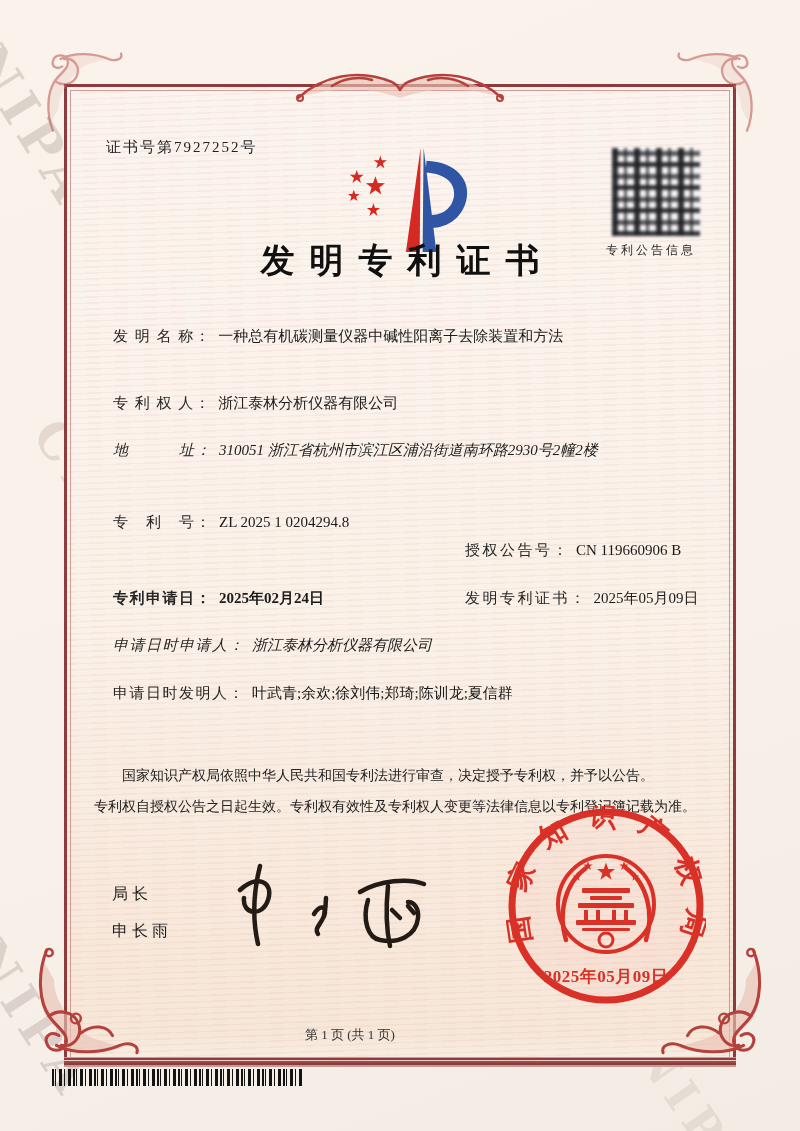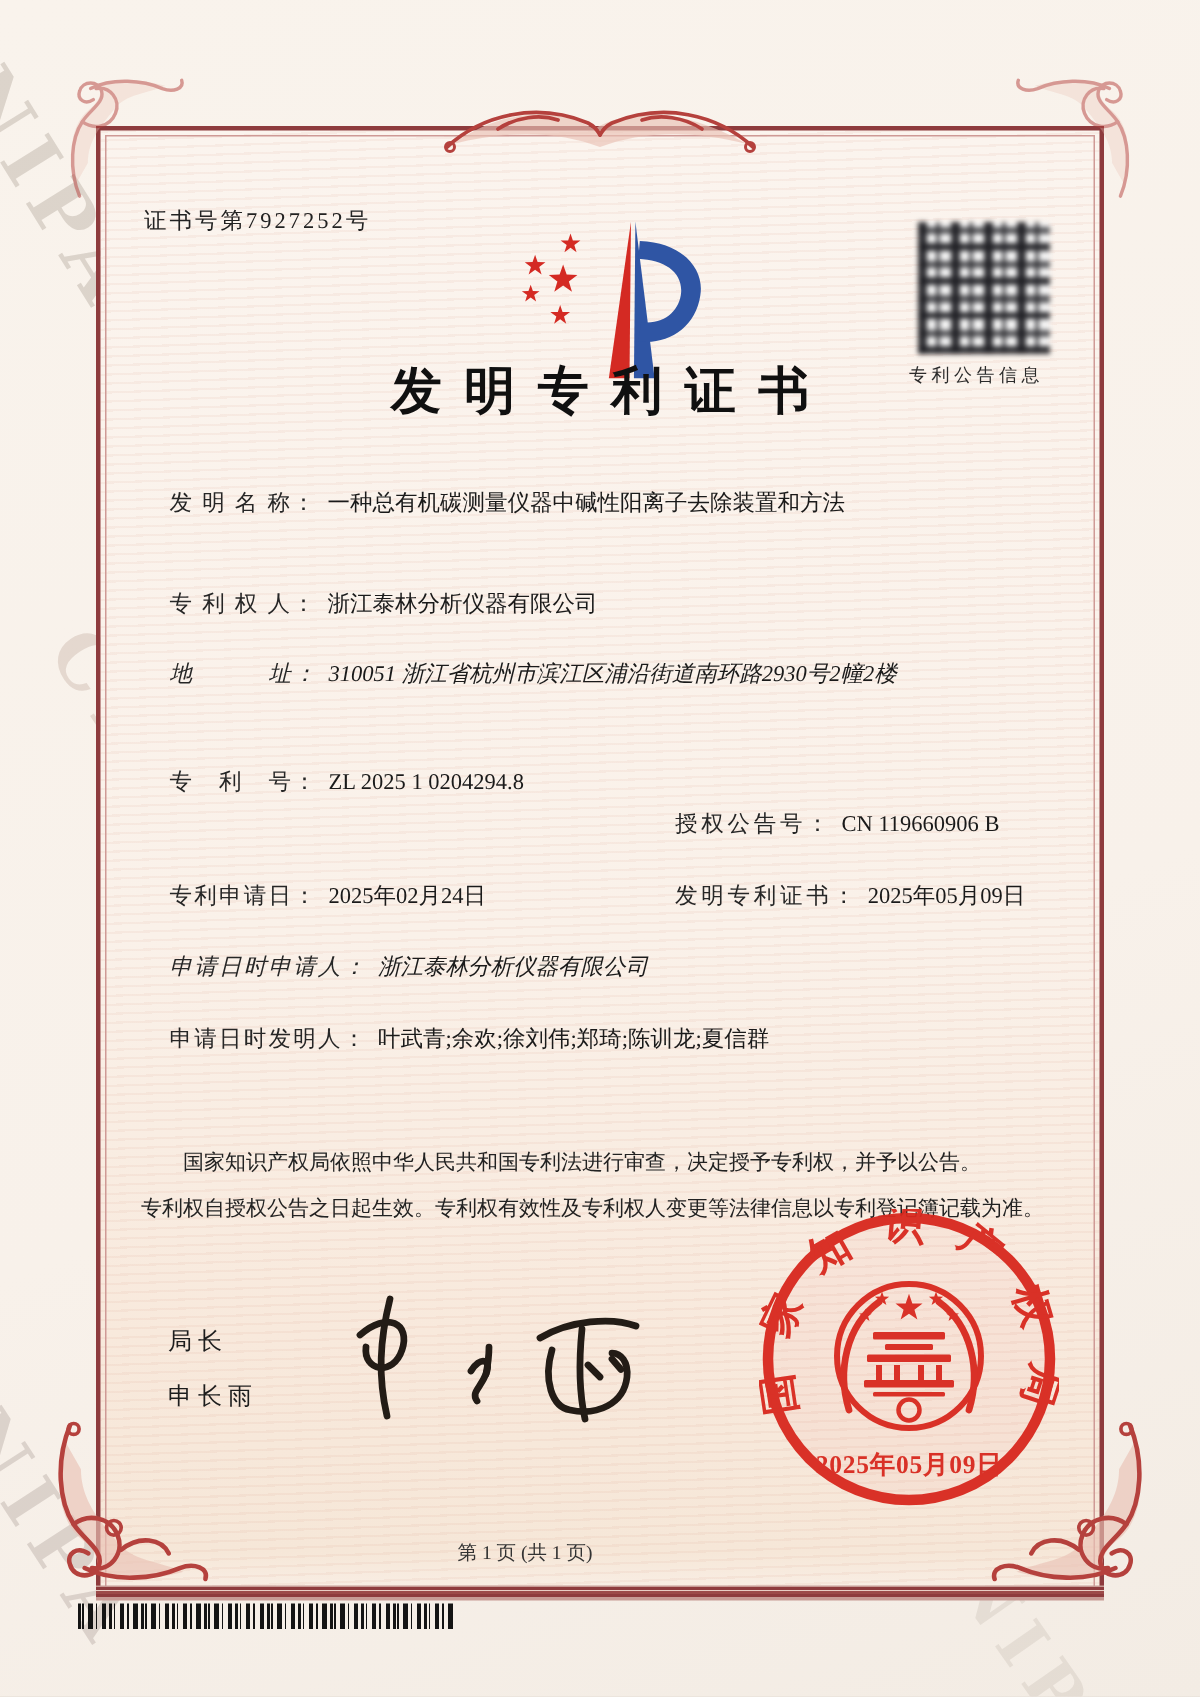--- a/index.html
+++ b/index.html
@@ -36,21 +36,21 @@
     position:absolute;left:3px;top:3px;right:3px;bottom:0;
     border:1px solid var(--border-light);border-bottom:none;
   }
   .bottom-band{
     position:absolute;left:64px;top:1057px;width:672px;height:10px;
     background:linear-gradient(180deg,
       #c79b95 0 1px,#8e3b3d 1px 3px,#e8cdc4 3px 4px,
       #9c4a49 4px 6px,#8e3b3d 6px 8px,#c79b95 8px 10px);
   }
   
-  .cert-no{position:absolute;left:96px;top:138px;font-size:15px;letter-spacing:2px;color:#222;}
+  .cert-no{position:absolute;left:106px;top:138px;font-size:15px;letter-spacing:2px;color:#222;}
   .logo{position:absolute;left:330px;top:140px;}
   .qr{
     position:absolute;left:606px;top:142px;width:88px;height:88px;
     background-color:#fdfdfd;
     background-image:
       repeating-linear-gradient(90deg, rgba(25,25,30,.92) 0 6px, rgba(0,0,0,0) 6px 12px, rgba(25,25,30,.7) 12px 15px, rgba(0,0,0,0) 15px 22px),
       repeating-linear-gradient(0deg, rgba(20,20,25,.88) 0 5px, rgba(0,0,0,0) 5px 11px, rgba(25,25,30,.72) 11px 16px, rgba(0,0,0,0) 16px 23px);
     background-origin:content-box;background-clip:content-box;
     padding:6px;filter:blur(1.6px) contrast(.92);
   }
@@ -59,21 +59,21 @@
     font-size:12px;letter-spacing:3px;color:#2b2b2b;
   }
   .title{
     position:absolute;left:64px;top:238px;width:672px;text-align:center;
     font-size:34px;font-weight:bold;letter-spacing:15px;text-indent:15px;color:#101010;
   }
   
   .row{position:absolute;left:113px;font-size:15px;line-height:20px;white-space:nowrap;}
   .row .lab{letter-spacing:1.5px;color:#262626;}
   .row .val{margin-left:7px;color:#1a1a1a;}
-  .row-r{position:absolute;left:450px;font-size:15px;line-height:20px;white-space:nowrap;}
+  .row-r{position:absolute;left:465px;font-size:15px;line-height:20px;white-space:nowrap;}
   .row-r .lab{letter-spacing:2.5px;color:#262626;}
   .row-r .val{margin-left:6px;color:#1a1a1a;}
   
   .notice{position:absolute;left:94px;top:760px;width:628px;font-size:14px;line-height:31px;color:#222;}
   .notice .l1{text-indent:2em;white-space:nowrap;}
   .notice .l2{white-space:nowrap;}
   
   .sig-title{position:absolute;left:112px;top:884px;font-size:16px;letter-spacing:4px;color:#1d1d1d;}
   .sig-name{position:absolute;left:112px;top:921px;font-size:16px;letter-spacing:4px;color:#1d1d1d;}
   .sig-script{position:absolute;left:222px;top:856px;}
@@ -188,21 +188,21 @@
   </div>
   <div class="row" style="top:440px;font-style:italic;">
     <span class="lab">地　　　址：</span><span class="val">310051 浙江省杭州市滨江区浦沿街道南环路2930号2幢2楼</span>
   </div>
   <div class="row" style="top:512px;">
     <span class="lab">专　利　号：</span><span class="val">ZL 2025 1 0204294.8</span>
   </div>
   <div class="row-r" style="top:540px;">
     <span class="lab">授权公告号：</span><span class="val">CN 119660906 B</span>
   </div>
-  <div class="row" style="top:588px;">
+  <div class="row" style="top:588px;font-weight:bold;">
     <span class="lab">专利申请日：</span><span class="val">2025年02月24日</span>
   </div>
   <div class="row-r" style="top:588px;">
     <span class="lab">发明专利证书：</span><span class="val">2025年05月09日</span>
   </div>
   <div class="row" style="top:635px;font-style:italic;">
     <span class="lab">申请日时申请人：</span><span class="val">浙江泰林分析仪器有限公司</span>
   </div>
   <div class="row" style="top:683px;">
     <span class="lab">申请日时发明人：</span><span class="val">叶武青;余欢;徐刘伟;郑琦;陈训龙;夏信群</span>

